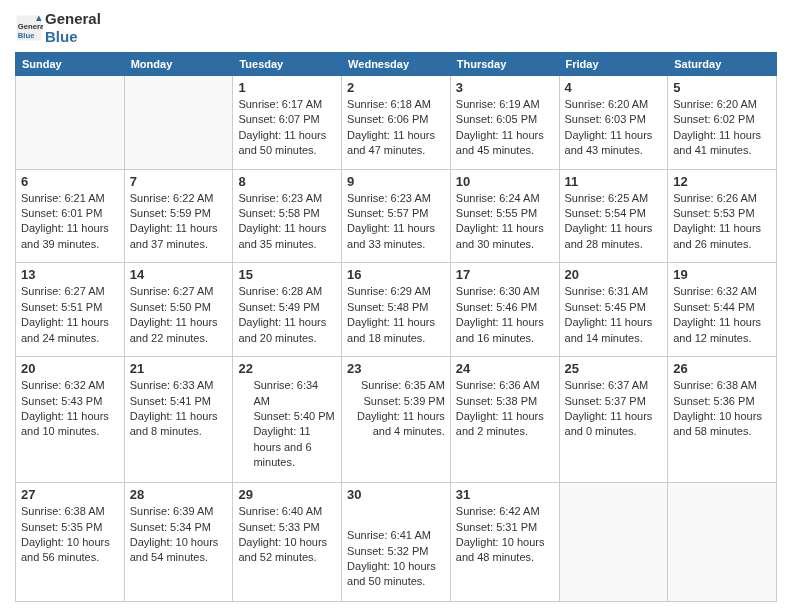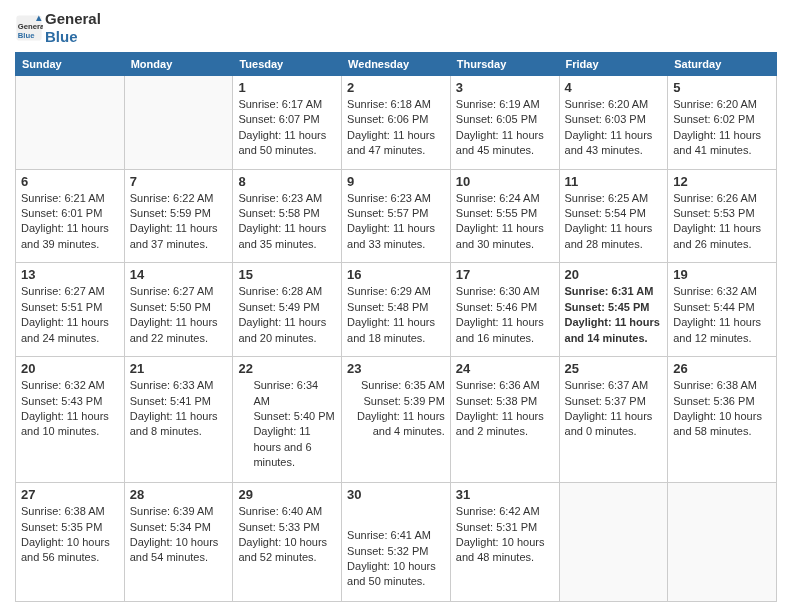--- a/index.html
+++ b/index.html
@@ -226,21 +226,21 @@
 Daylight: 11 hours and 18 minutes.</div>
           </td>
           <td>
             <span class="day-num">17</span>
             <div class="day-info" style="white-space: pre-line;">Sunrise: 6:30 AM
 Sunset: 5:46 PM
 Daylight: 11 hours and 16 minutes.</div>
           </td>
           <td>
             <span class="day-num">20</span>
-            <div class="day-info" style="white-space: pre-line; font-weight: bold;">Sunrise: 6:31 AM
+            <div class="day-info" style="white-space: pre-line;">Sunrise: 6:31 AM
 Sunset: 5:45 PM
 Daylight: 11 hours and 14 minutes.</div>
           </td>
           <td>
             <span class="day-num">19</span>
             <div class="day-info" style="white-space: pre-line;">Sunrise: 6:32 AM
 Sunset: 5:44 PM
 Daylight: 11 hours and 12 minutes.</div>
           </td>
         </tr>

